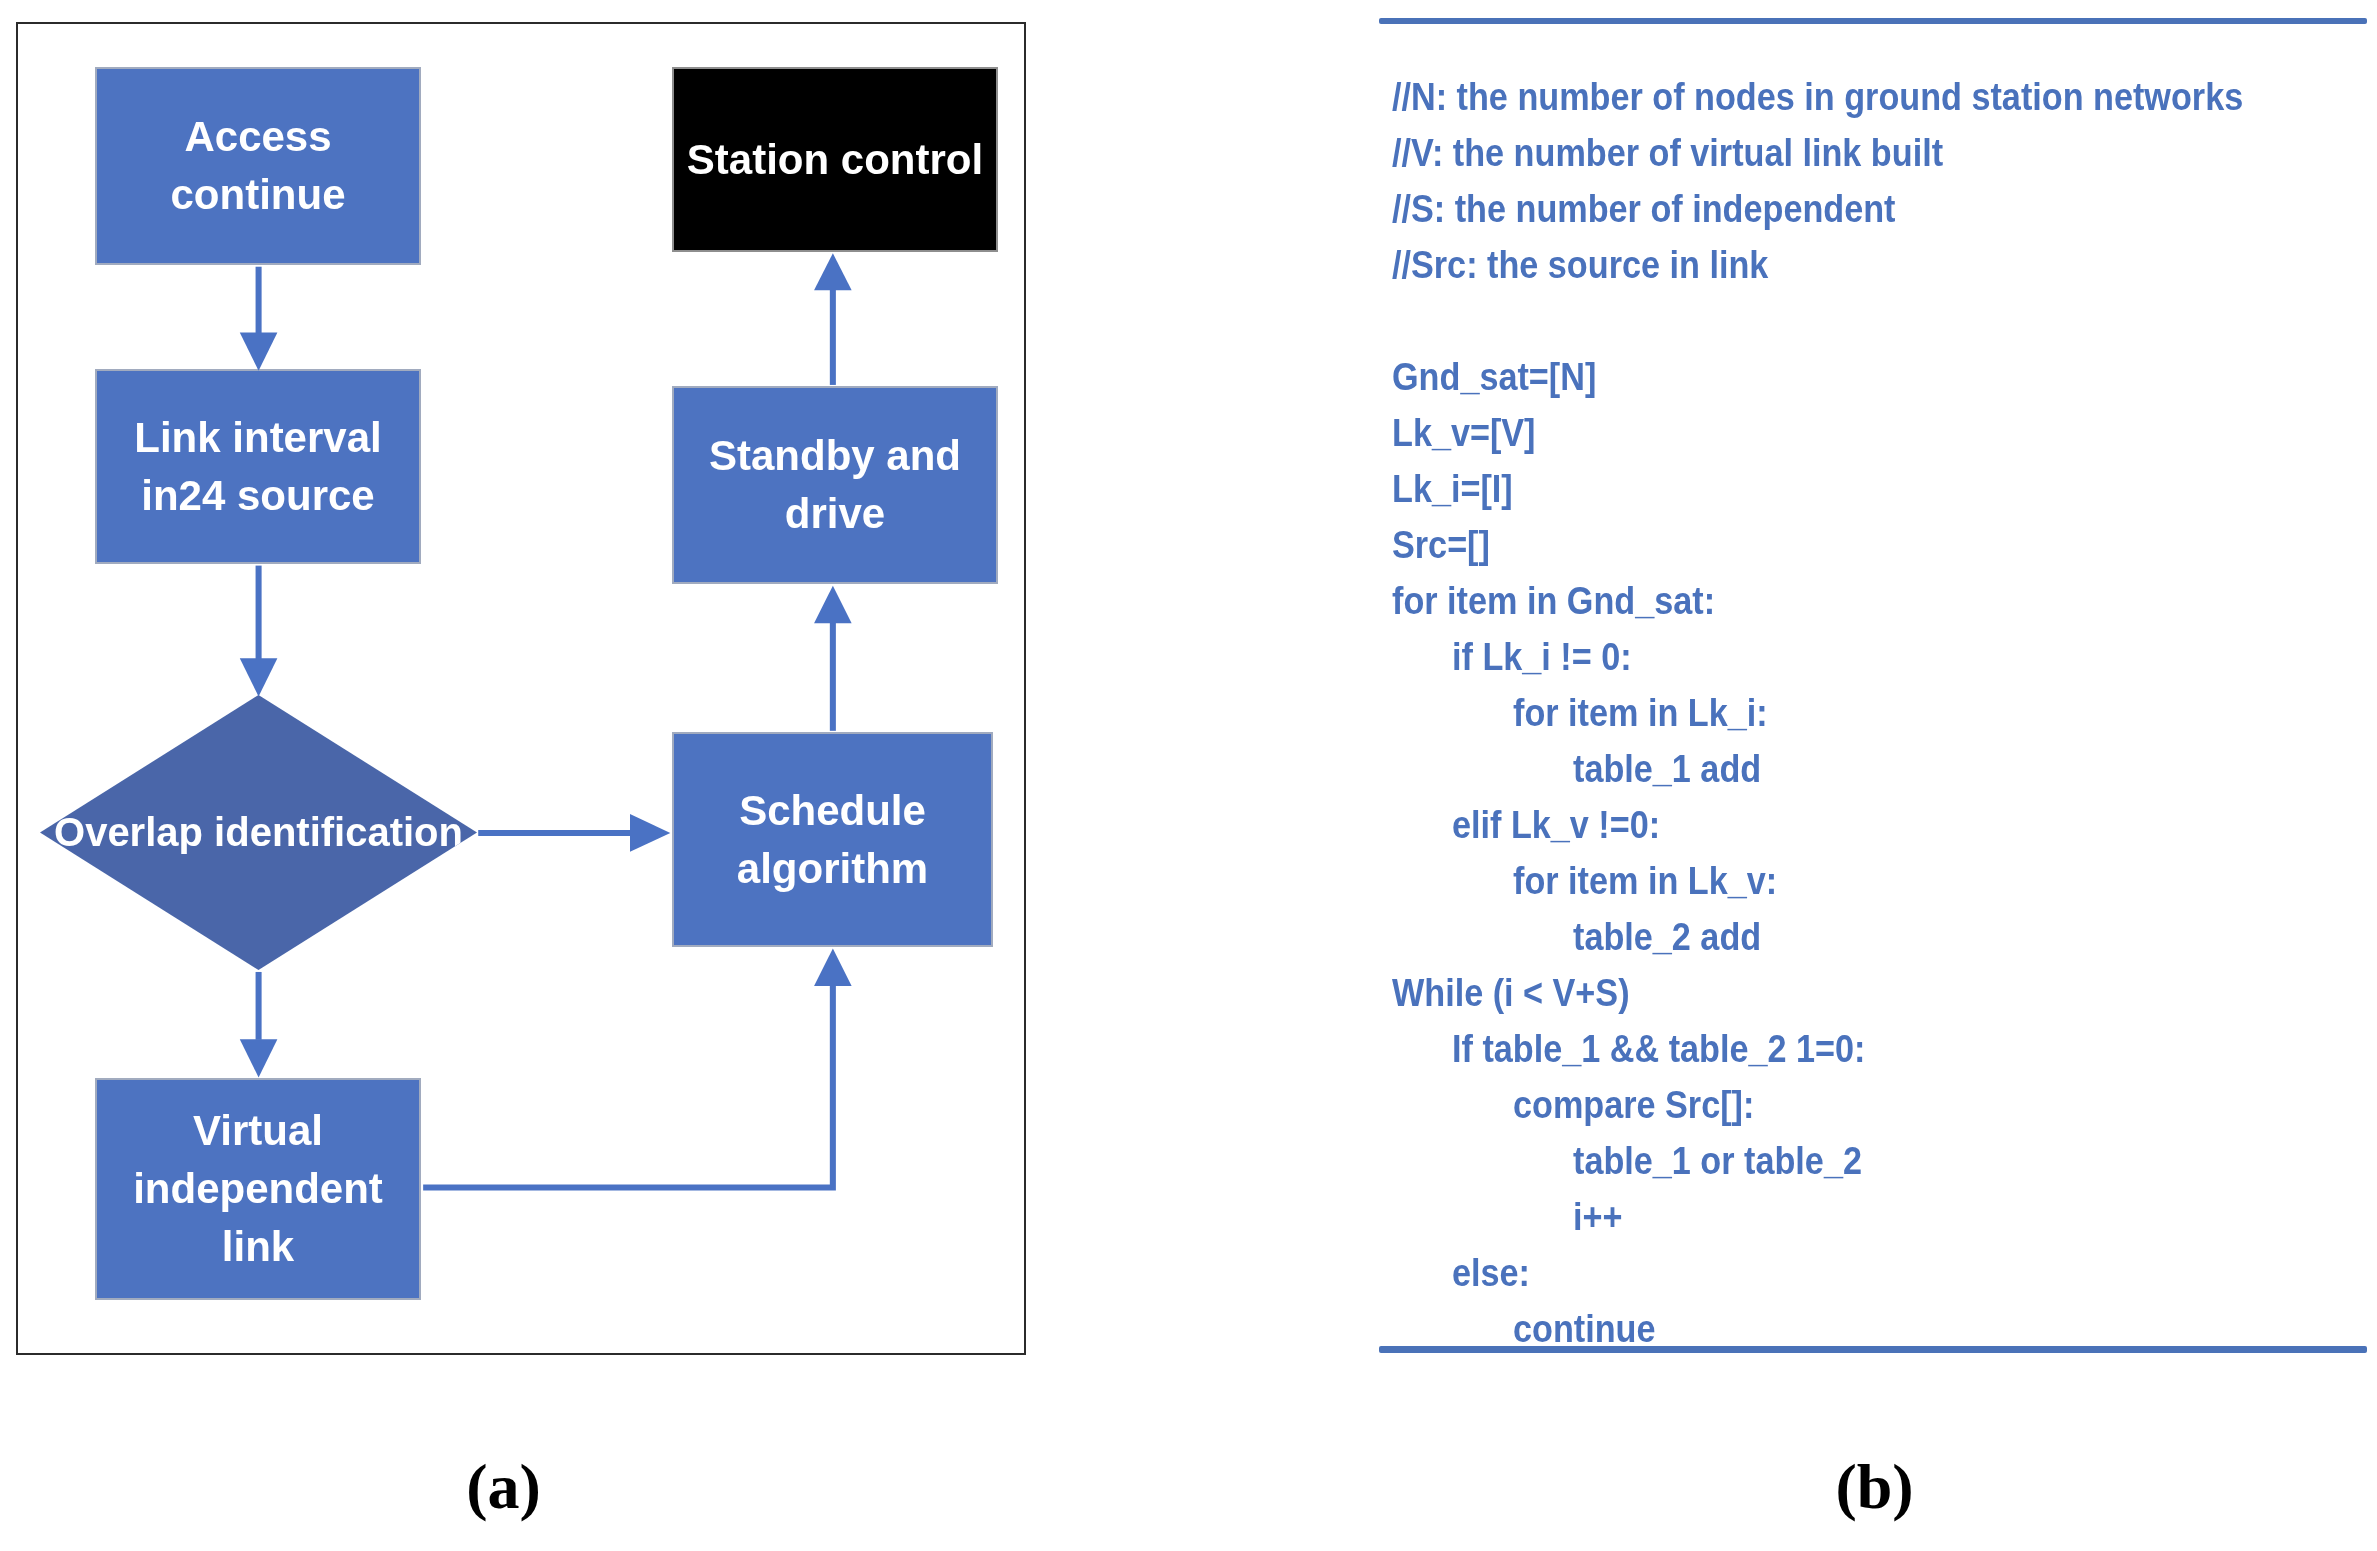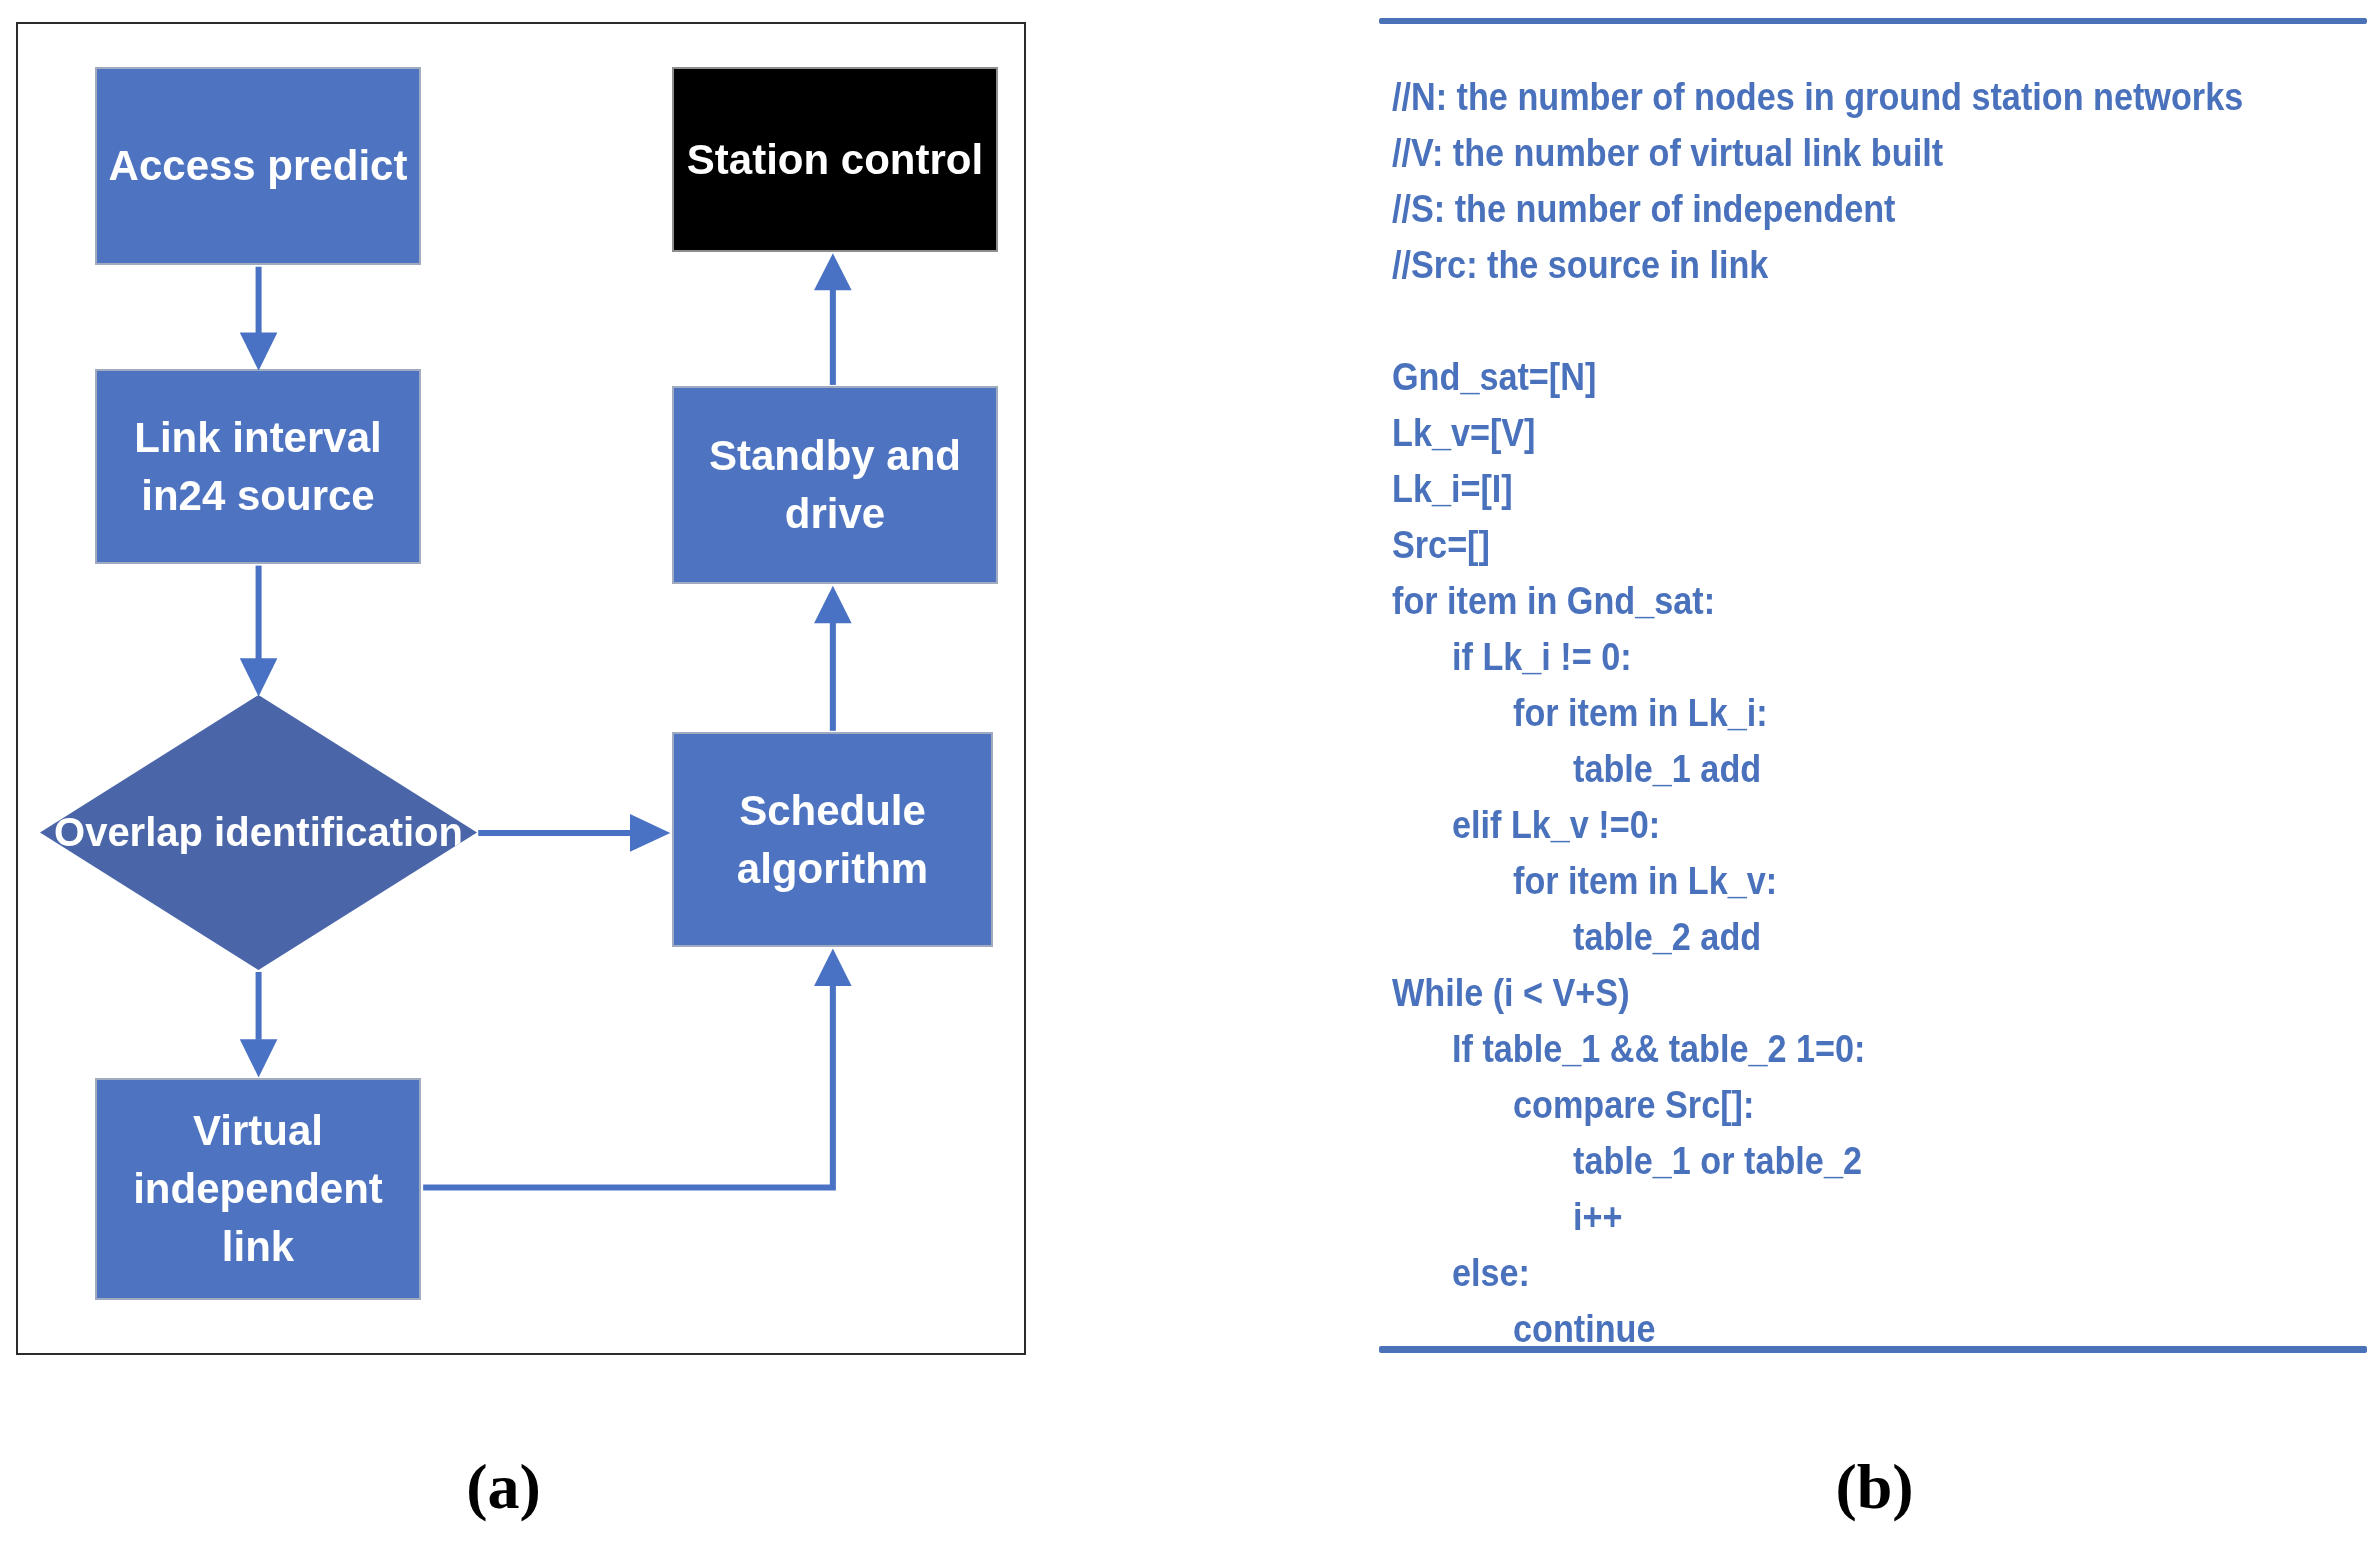--- a/index.html
+++ b/index.html
@@ -104,21 +104,21 @@
   #label-b { left: 1767px; }
 </style>
 </head>
 <body>
 
 <div id="page">
 
   <div class="panel-a-border"></div>
 
   <div class="fc-node fc-rect" id="node-access">
-    <div class="lbl">Access predict</div>
+    <div class="lbl">Access continue</div>
   </div>
 
   <div class="fc-node fc-rect" id="node-link">
     <div class="lbl">Link interval in24 source</div>
   </div>
 
   <div class="fc-node fc-diamond" id="node-overlap">
     <div class="lbl">Overlap identification</div>
   </div>
 

